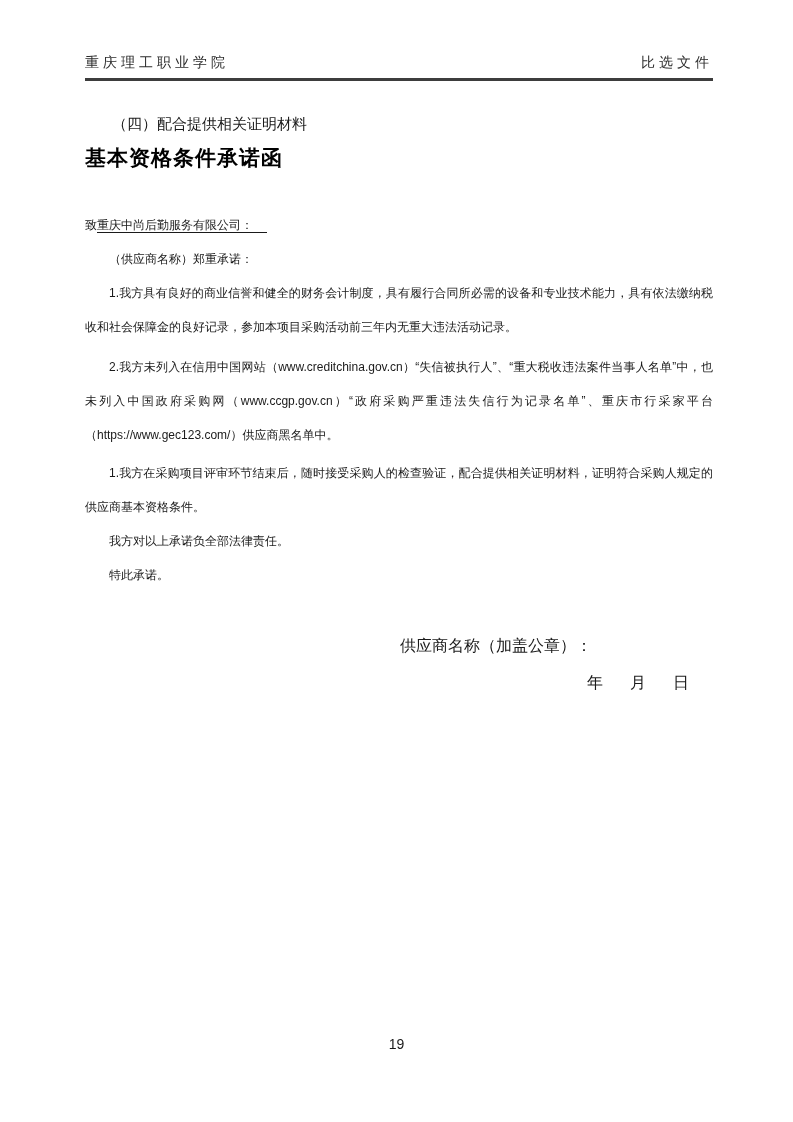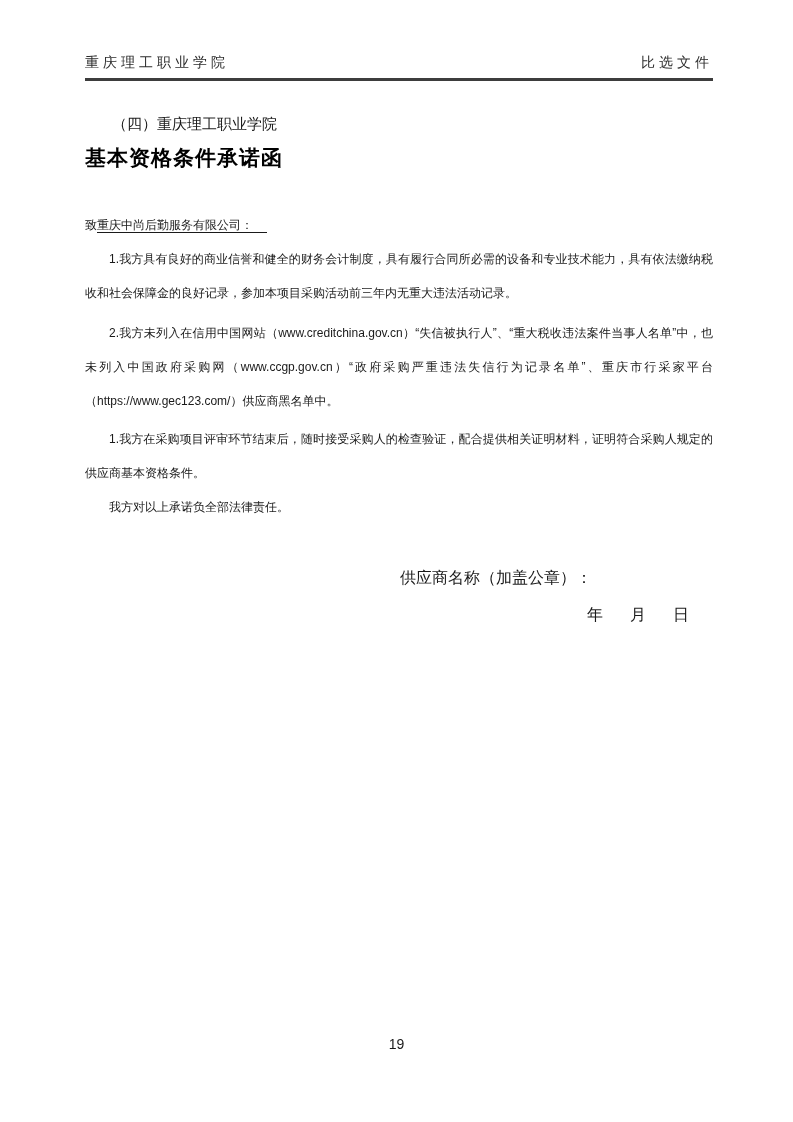--- a/index.html
+++ b/index.html
@@ -99,35 +99,37 @@
 
 <div class="page">
 
   <header class="page-header">
     <span>重庆理工职业学院</span>
     <span>比选文件</span>
   </header>
 
   <main class="doc-body">
 
-    <p class="section-heading">（四）重庆理工职业学院</p>
+    <p class="section-heading">（四）配合提供相关证明材料</p>
 
     <h1 class="doc-title">基本资格条件承诺函</h1>
 
     <p class="body-line salutation"><span>致</span><span class="underlined">重庆中尚后勤服务有限公司：</span></p>
 
+    <p class="body-line indent">（供应商名称）郑重承诺：</p>
 
     <p class="body-line indent">1.我方具有良好的商业信誉和健全的财务会计制度，具有履行合同所必需的设备和专业技术能力，具有依法缴纳税收和社会保障金的良好记录，参加本项目采购活动前三年内无重大违法活动记录。</p>
 
     <p class="body-line indent para-2">2.我方未列入在信用中国网站（www.creditchina.gov.cn）“失信被执行人”、“重大税收违法案件当事人名单”中，也未列入中国政府采购网（www.ccgp.gov.cn）“政府采购严重违法失信行为记录名单”、重庆市行采家平台（https://www.gec123.com/）供应商黑名单中。</p>
 
     <p class="body-line indent para-3">1.我方在采购项目评审环节结束后，随时接受采购人的检查验证，配合提供相关证明材料，证明符合采购人规定的供应商基本资格条件。</p>
 
     <p class="body-line indent">我方对以上承诺负全部法律责任。</p>
 
+    <p class="body-line indent">特此承诺。</p>
 
     <div>
       <p class="sig-name">供应商名称（加盖公章）：</p>
       <p class="sig-date">
         <span class="date-part">年</span><span class="date-part">月</span><span class="date-part">日</span>
       </p>
     </div>
 
   </main>
 

